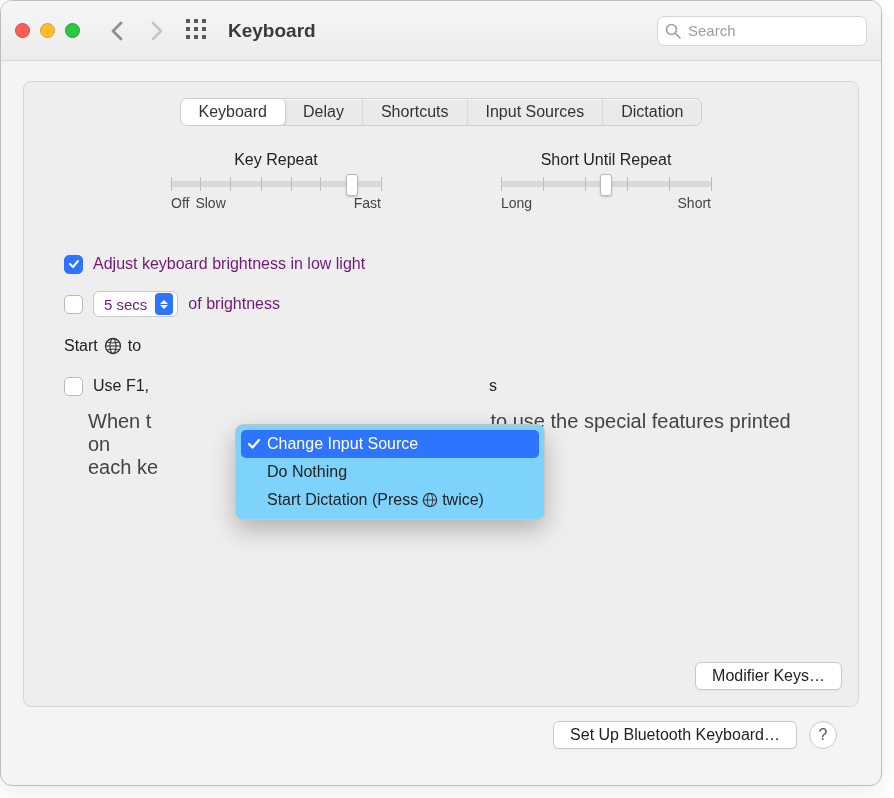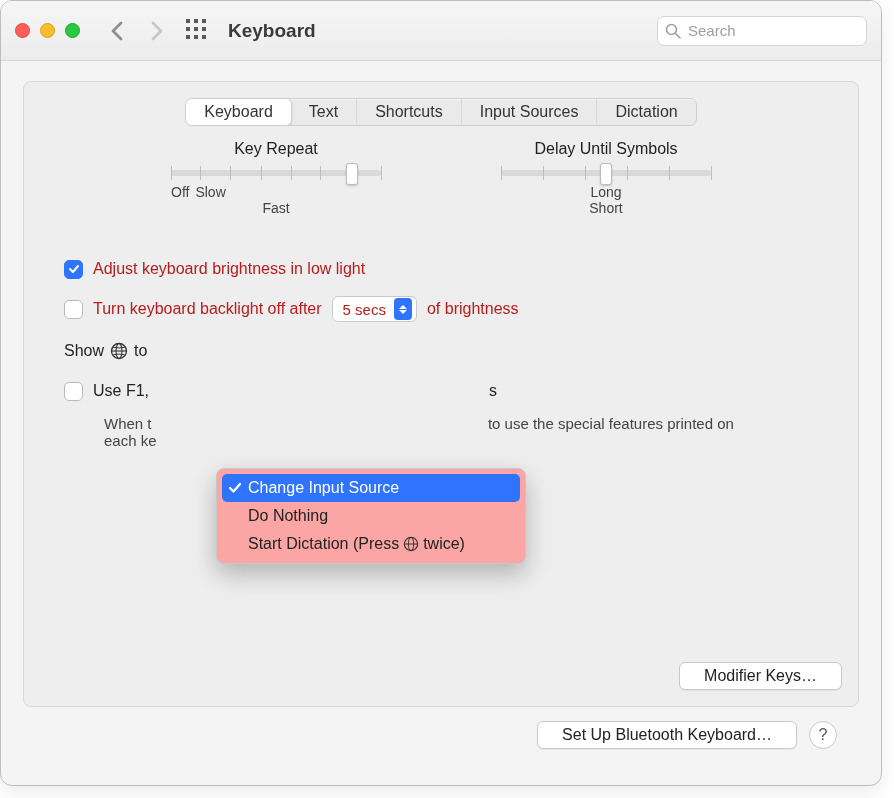--- a/index.html
+++ b/index.html
@@ -39,33 +39,33 @@
     display:flex; border:1px solid #cfcfcf; border-radius:7px; overflow:hidden;
     background:#eaeaea; box-shadow: inset 0 1px 0 rgba(255,255,255,.6);
   }
   .seg-item {
     padding: 4px 18px; font-size:16px; color:#333; border-right:1px solid #d9d9d9;
     cursor: default; display:flex; align-items:center;
   }
   .seg-item:last-child { border-right:none; }
   .seg-item.active { background:#fff; font-weight:500; box-shadow: 0 1px 2px rgba(0,0,0,.15); border-radius:6px; margin:-1px; border:1px solid #cfcfcf; }
 
-  .sliders { display:flex; justify-content:center; gap:120px; margin-top:14px; }
+  .sliders { display:flex; justify-content:center; gap:120px; margin-top:25px; }
   .slider-block { text-align:center; }
   .slider-title { font-size:16px; margin-bottom:12px; }
   .slider-track {
     position:relative; width:210px; height:6px; background:#d9d9d9; border-radius:3px;
     margin: 10px auto 8px;
   }
   .slider-track .tick { position:absolute; top:-4px; width:1px; height:14px; background:#bdbdbd; }
   .slider-thumb { position:absolute; top:-7px; width:12px; height:22px; background:#fff; border:1px solid #bbb; border-radius:3px; box-shadow:0 1px 2px rgba(0,0,0,.2); transform:translateX(-50%); }
-  .slider-labels { display:flex; justify-content:space-between; font-size:14px; color:#444; width:210px; margin:0 auto;flex-direction:column; }
+  .slider-labels { display:flex; justify-content:space-between; font-size:14px; color:#444; width:210px; margin:0 auto; }
   .slider-labels .left-pair { display:flex; gap:6px; }
 
-  .options { margin: 40px 40px 4px; font-size:16px; color:#b91c1c; }
+  .options { margin: 40px 40px 4px; font-size:16px; color:#701a75; }
   .opt-row { display:flex; align-items:center; gap:10px; margin-bottom:14px; min-height:26px; }
   .chk {
     width:19px; height:19px; border-radius:5px; border:1px solid #b9b9b9; background:#fff; display:inline-flex; align-items:center; justify-content:center; flex:0 0 auto;
   }
   .chk.checked { background:#2f74ff; border-color:#2f74ff; }
   .chk.checked svg { display:block; }
   .chk svg { display:none; }
 
   .popup {
     display:inline-flex; align-items:center; gap:8px; height:26px; padding:0 4px 0 10px;
@@ -74,38 +74,38 @@
   .popup .stepper {
     width:18px; height:22px; background:#2f74ff; border-radius:4px; display:flex; flex-direction:column; align-items:center; justify-content:center; gap:1px;
   }
   .popup .stepper .caret { width:0;height:0;border-left:4px solid transparent;border-right:4px solid transparent; }
   .popup .stepper .up { border-bottom:4px solid #fff; }
   .popup .stepper .down { border-top:4px solid #fff; }
 
   .press-row { display:flex; align-items:center; gap:6px; margin: 20px 40px 0; }
 
   .fn-block { margin: 18px 40px 0; }
-  .fn-caption { color:#444; font-size:15px; margin-left:40px; margin-top:4px; max-width: 720px; }
+  .fn-caption { color:#444; font-size:20px; margin-left:24px; margin-top:4px; max-width: 720px; }
 
   .btn {
-    display:inline-flex; align-items:center; justify-content:center; height:28px; padding:0 24px;
+    display:inline-flex; align-items:center; justify-content:center; height:28px; padding:0 16px;
     background:#fff; border:1px solid #c9c9c9; border-radius:6px; font-size:16px; color:#222;
     box-shadow: 0 1px 1px rgba(0,0,0,.05);
   }
   .modifier-keys { position:absolute; bottom:16px; right:16px; }
 
   .footer-row { display:flex; justify-content:flex-end; align-items:center; gap:12px; padding: 14px 22px 0; text-align: center; }
   .help-btn { width:28px; height:28px; border-radius:50%; border:1px solid #c9c9c9; background:#fff; display:flex; align-items:center; justify-content:center; font-size:16px; color:#555; }
 
   
   .menu {
-    position:absolute; left:192px; top:342px; width:310px;
-    background:#fca5a5; border:1px solid #c6c6c6; border-radius:8px;
+    position:absolute; left:211px; top:342px; width:310px;
+    background:#7dd3fc; border:1px solid #c6c6c6; border-radius:8px;
     box-shadow: 0 10px 24px rgba(0,0,0,.25);
-    padding:5px; font-size:16px;margin-top:44px;
+    padding:5px; font-size:16px;
   }
   .menu-item { padding:5px 12px 5px 26px; border-radius:5px; position:relative; display:flex; align-items:center; gap:4px;}
   .menu-item.selected { background:#2f74ff; color:#fff; }
   .menu-item .check { position:absolute; left:6px; top:7px; }
   .menu-item .globe { display:inline-flex; }
 
   .globe-icon { display:inline-flex; vertical-align:-2px; }
 </style>
 </head>
 <body>
@@ -159,21 +159,21 @@
 
   <div class="content">
     <div class="panel">
 
       <div class="seg-wrap">
         <div class="segmented">
           <div class="seg-item active">
               <span>Keyboard</span>
             </div>
           <div class="seg-item">
-              <span>Text</span>
+              <span>Delay</span>
             </div>
           <div class="seg-item">
               <span>Shortcuts</span>
             </div>
           <div class="seg-item">
               <span>Input Sources</span>
             </div>
           <div class="seg-item">
               <span>Dictation</span>
             </div>
@@ -196,21 +196,21 @@
           </div>
           <div class="slider-labels">
             <span class="left-pair">
               <span>Off</span>
               <span>Slow</span>
             </span>
             <span>Fast</span>
           </div>
         </div>
         <div class="slider-block">
-          <div class="slider-title">Delay Until Symbols</div>
+          <div class="slider-title">Short Until Repeat</div>
           <div class="slider-track">
             <div class="tick" style="left:0%"></div>
               <div class="tick" style="left:20%"></div>
               <div class="tick" style="left:40%"></div>
               <div class="tick" style="left:60%"></div>
               <div class="tick" style="left:80%"></div>
               <div class="tick" style="left:100%"></div>
             <div class="slider-thumb" style="left:50%"></div>
           </div>
           <div class="slider-labels">
@@ -227,34 +227,33 @@
                 <polyline points="2,6 5,9 10,3" fill="none" stroke="#fff" stroke-width="2" stroke-linecap="round" stroke-linejoin="round"></polyline>
               </svg>
           </span>
           <span>Adjust keyboard brightness in low light</span>
         </div>
 
         <div class="opt-row">
           <span class="chk">
             
           </span>
-          <span>Turn keyboard backlight off after</span>
           <span class="popup">
             <span>5 secs</span>
             <span class="stepper">
               <span class="caret up"></span>
                 <span class="caret down"></span>
             </span>
           </span>
           <span>of brightness</span>
         </div>
       </div>
 
       <div class="press-row">
-        <span>Show</span>
+        <span>Start</span>
         <span class="globe-icon">
           <svg width="18" height="18" viewBox="0 0 18 18">
               <circle cx="9" cy="9" r="7.5" fill="none" stroke="#333" stroke-width="1.3"></circle>
               <ellipse cx="9" cy="9" rx="3" ry="7.5" fill="none" stroke="#333" stroke-width="1.1"></ellipse>
               <line x1="1.5" y1="9" x2="16.5" y2="9" stroke="#333" stroke-width="1.1"></line>
               <path d="M2.5 5 Q9 7 15.5 5" fill="none" stroke="#333" stroke-width="1"></path>
               <path d="M2.5 13 Q9 11 15.5 13" fill="none" stroke="#333" stroke-width="1"></path>
             </svg>
         </span>
         <span>to</span>

